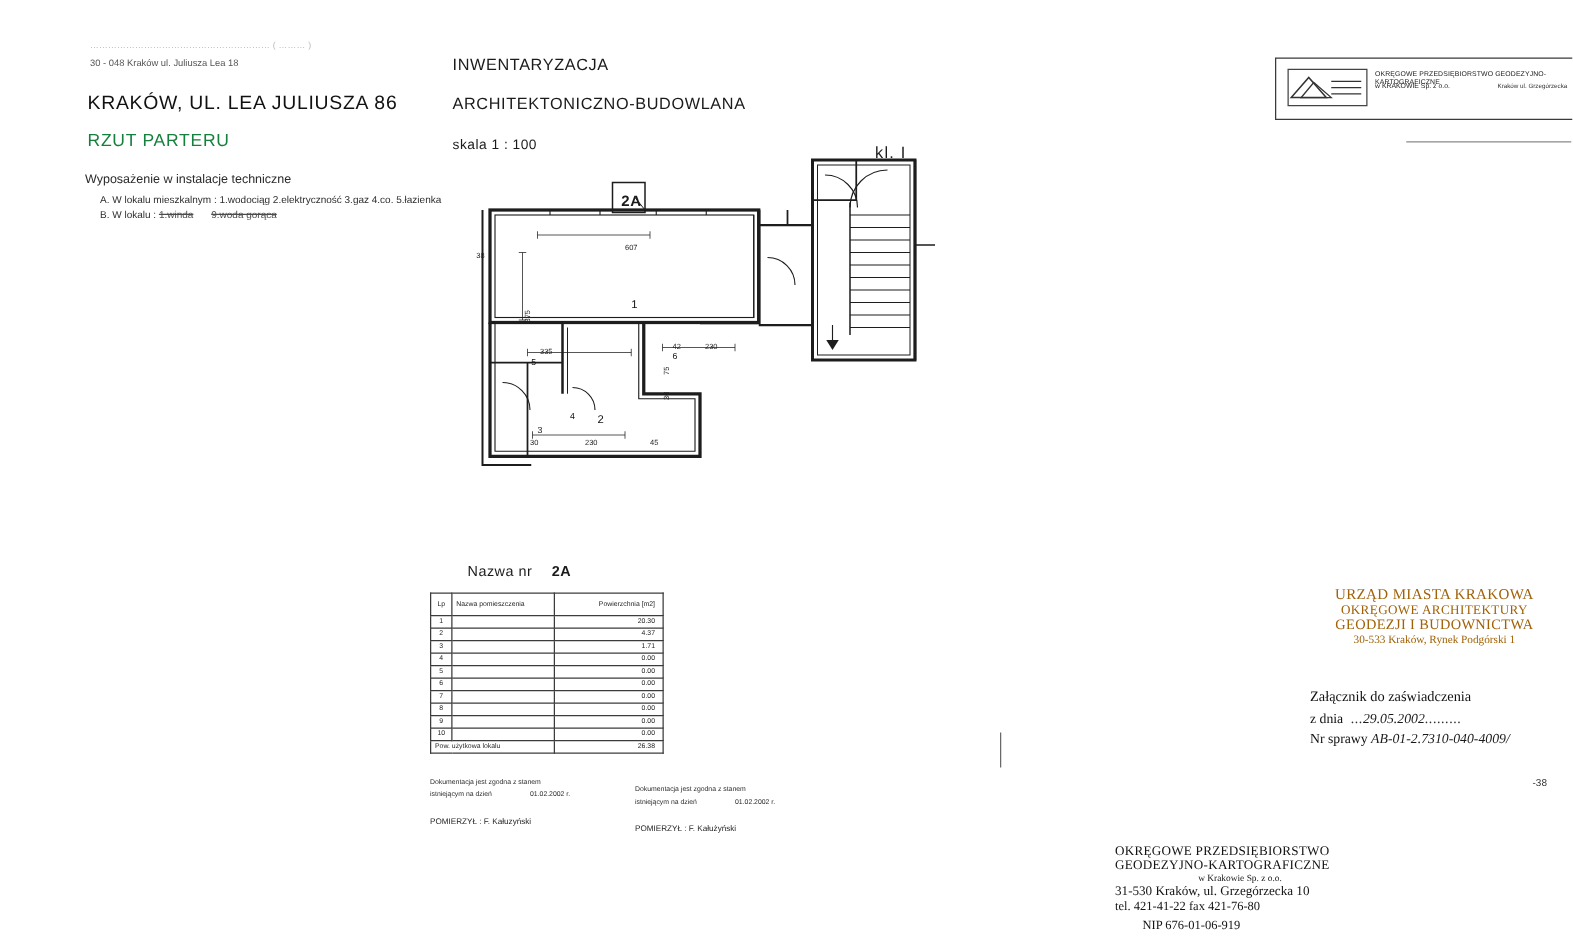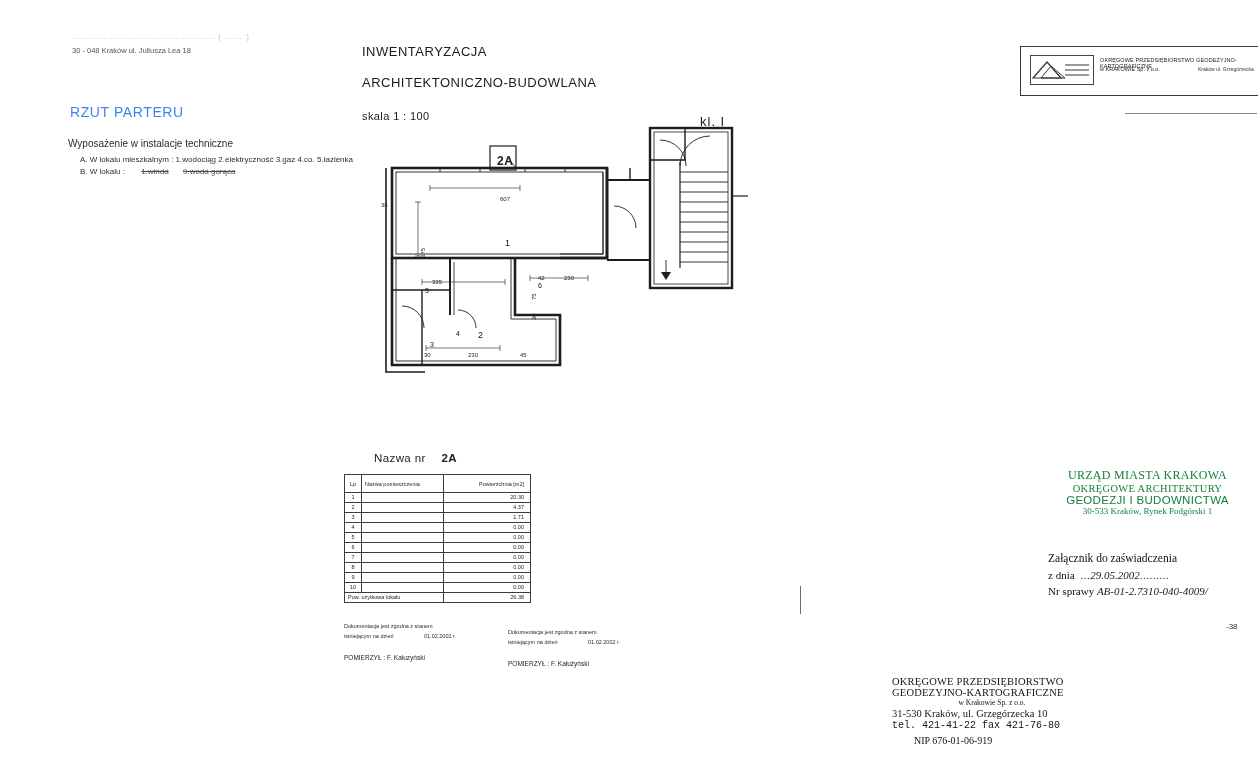--- a/index.html
+++ b/index.html
@@ -26,21 +26,21 @@
   #hdr-addr {
     left: 72px; top: 46px; width: 300px;
     color: #555; font-size: 7.5px;
   }
   #title-main {
     left: 70px; top: 74px;
     font-size: 15.5px; letter-spacing: .6px; color: #111;
   }
   #title-sub {
     left: 70px; top: 104px;
-    font-size: 14px; letter-spacing: .6px; color: #3b82f6;
+    font-size: 14px; letter-spacing: .6px; color: #15803d;
   }
   #equip-title {
     left: 68px; top: 138px; font-size: 10px; color: #2a2a2a;
   }
   .equip-row { font-size: 8px; color: #2e2e2e; }
   #equip-a { left: 80px; top: 155px; }
   #equip-b { left: 80px; top: 167px; }
   .strike { text-decoration: line-through; color: #4c4c4c; }
 
   #inv1 { left: 362px; top: 44px; font-size: 13px; letter-spacing: .5px; }
@@ -97,25 +97,25 @@
   .sumrow td { font-size: 5.5px; }
   .sum-label { text-align: left; padding-left: 3px !important; }
 
   
   .note { position: absolute; font-size: 5.5px; color: #2a2a2a; line-height: 8px; }
   .note-pom { position: absolute; font-size: 6.5px; color: #1f1f1f; }
 
   
   #office {
     left: 1040px; top: 468px; width: 215px;
-    text-align: center; color: #15803d;
+    text-align: center; color: #a16207;
   }
   #office .l1 { font-size: 12px; font-family: "Liberation Serif", serif; letter-spacing: .3px; }
   #office .l2 { font-size: 10.5px; font-family: "Liberation Serif", serif; letter-spacing: .3px; }
-  #office .l3 { font-size: 11.5px; font-family: Liberation Sans, sans-serif; letter-spacing: .3px; }
+  #office .l3 { font-size: 11.5px; font-family: Liberation Serif, serif; letter-spacing: .3px; }
   #office .l4 { font-size: 9px; font-family: "Liberation Serif", serif; }
 
   #attach { left: 1048px; top: 552px; color: #111; }
   #attach .a1 { font-size: 11.5px; font-family: "Liberation Serif", serif; }
   #attach .a2 { font-size: 11px; font-family: "Liberation Serif", serif; margin-top: 5px; }
   #attach .a3 { font-size: 11px; font-family: "Liberation Serif", serif; margin-top: 4px; }
   .hand {
     font-family: "Liberation Serif", serif;
     font-style: italic;
     font-size: 11px;
@@ -127,40 +127,41 @@
 
   
   #bottomco {
     left: 892px; top: 676px; width: 360px;
     color: #131313; font-family: "Liberation Serif", serif;
   }
   #bottomco .b1 { font-size: 10.5px; letter-spacing: .2px; }
   #bottomco .b2 { font-size: 10.5px; letter-spacing: .2px; }
   #bottomco .b3 { font-size: 7.5px; }
   #bottomco .b4 { font-size: 10.5px; margin-top: 1px; }
-  #bottomco .b5 { font-size: 10px; margin-top: 1px; font-family: Liberation Mono, monospace; }
+  #bottomco .b5 { font-size: 10px; margin-top: 1px; }
   #bottomco .b6 { font-size: 10px; margin-top: 4px; padding-left: 22px; }
 
   
   .stray { position: absolute; background: #444; }
 </style>
 </head>
 <body>
 
 <div id="page">
 
   <div class="abs" id="hdr-faint">…………………………………………………… ( ……… )</div>
   <div class="abs" id="hdr-addr">30 - 048   Kraków ul. Juliusza Lea 18</div>
+  <div class="abs" id="title-main">KRAKÓW, UL. LEA JULIUSZA 86</div>
   <div class="abs" id="title-sub">RZUT PARTERU</div>
 
   <div class="abs" id="equip-title">Wyposażenie w instalacje techniczne</div>
   <div class="abs equip-row" id="equip-a">A.  W lokalu mieszkalnym : 1.wodociąg  2.elektryczność  3.gaz  4.co.  5.łazienka</div>
   <div class="abs equip-row" id="equip-b">
     <span>B.  W lokalu :</span>
-    <span class="strike" style="margin-left:14px">1.winda</span>
+    <span class="strike" style="">1.winda</span>
     <span class="strike" style="margin-left:12px">9.woda gorąca</span>
   </div>
 
   <div class="abs" id="inv1">INWENTARYZACJA</div>
   <div class="abs" id="inv2">ARCHITEKTONICZNO-BUDOWLANA</div>
   <div class="abs" id="scale">skala 1 : 100</div>
 
   <div class="abs" id="stamp-box"></div>
   <div class="abs" id="stamp-logo">
     <svg width="62" height="28" viewBox="0 0 62 28">

